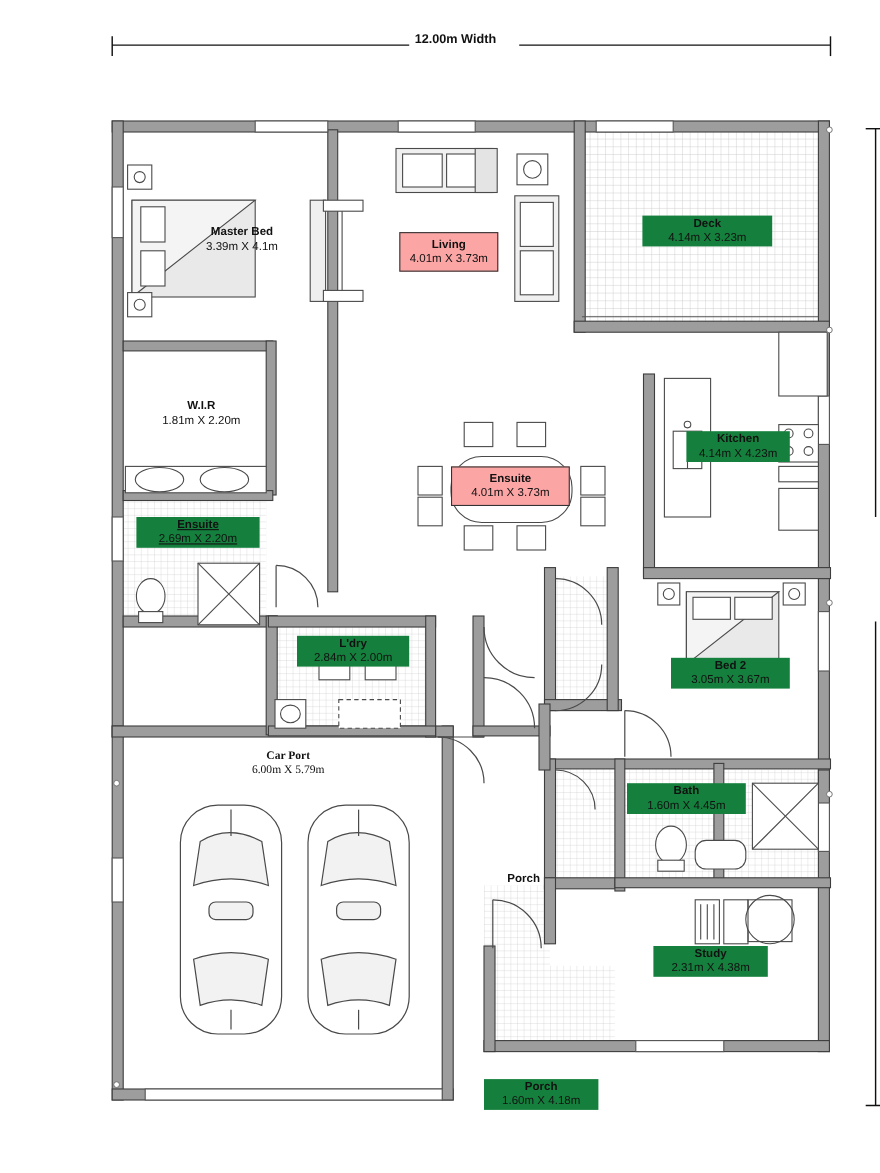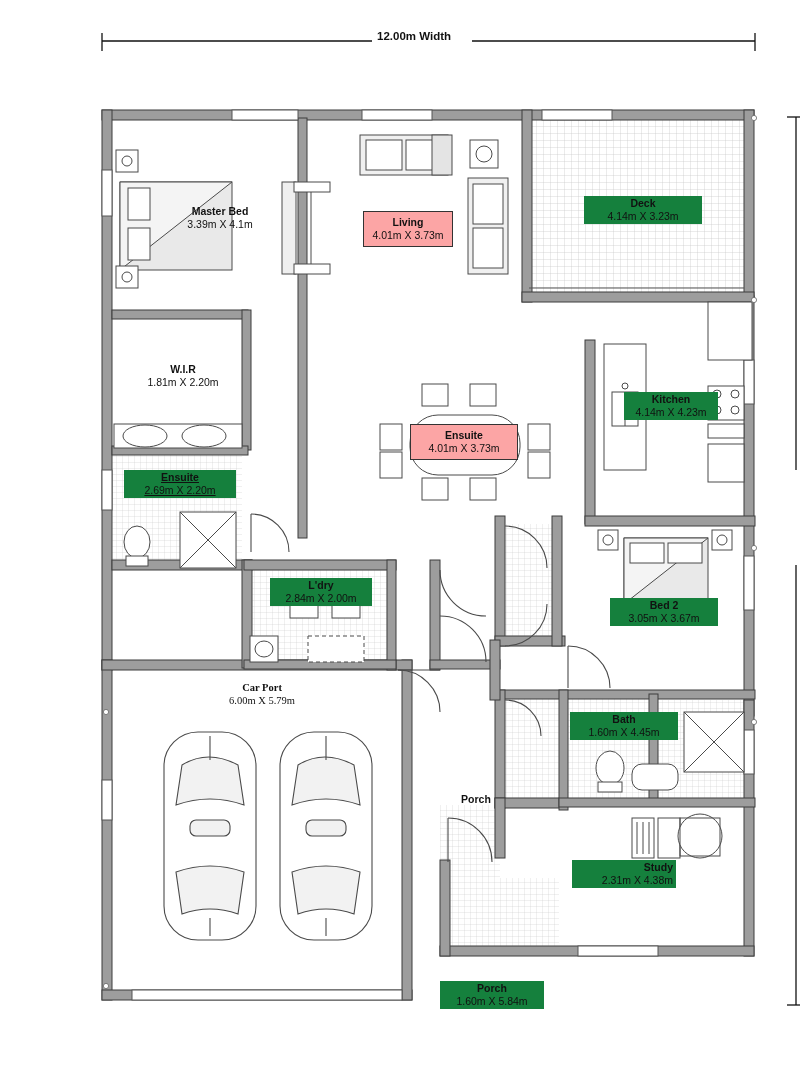--- a/index.html
+++ b/index.html
@@ -406,32 +406,32 @@
   <div class="room white" style="left:578px; top:598px; width:102px;">
     <span class="nm">Bed 2</span>
     <span class="dm">3.05m X 3.67m</span>
   </div>
 
   <div class="room white" style="left:538px; top:712px; width:102px;">
     <span class="nm">Bath</span>
     <span class="dm">1.60m X 4.45m</span>
   </div>
 
-  <div class="room white" style="left:540px; top:860px; width:98px;text-align:right;">
+  <div class="room white" style="left:562px; top:860px; width:98px;">
     <span class="nm">Study</span>
     <span class="dm">2.31m X 4.38m</span>
   </div>
 
   <div class="room plain" style="left:178px; top:682px; width:100px;font-family:Liberation Serif, serif;">
     <span class="nm">Car Port</span>
     <span class="dm">6.00m X 5.79m</span>
   </div>
 
   <div class="room white" style="left:408px; top:981px; width:98px;text-align:center;">
     <span class="nm">Porch</span>
-    <span class="dm">1.60m X 5.84m</span>
+    <span class="dm">1.60m X 4.18m</span>
   </div>
 
   <div class="room plain single" style="left:420px; top:793px; width:44px;">
     <span class="nm">Porch</span>
   </div>
 
 </div>
 
 </body></html>

